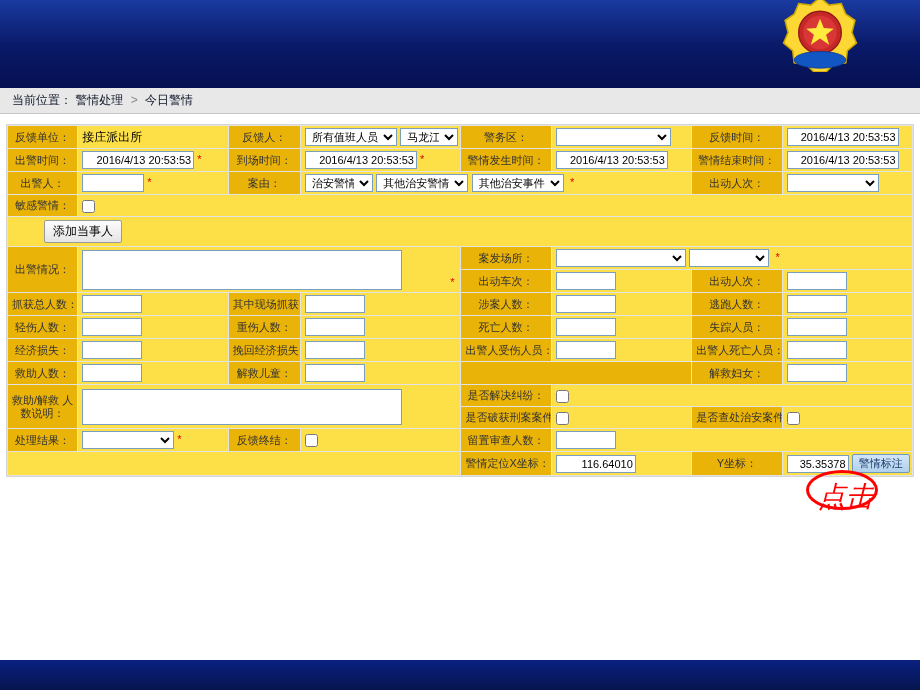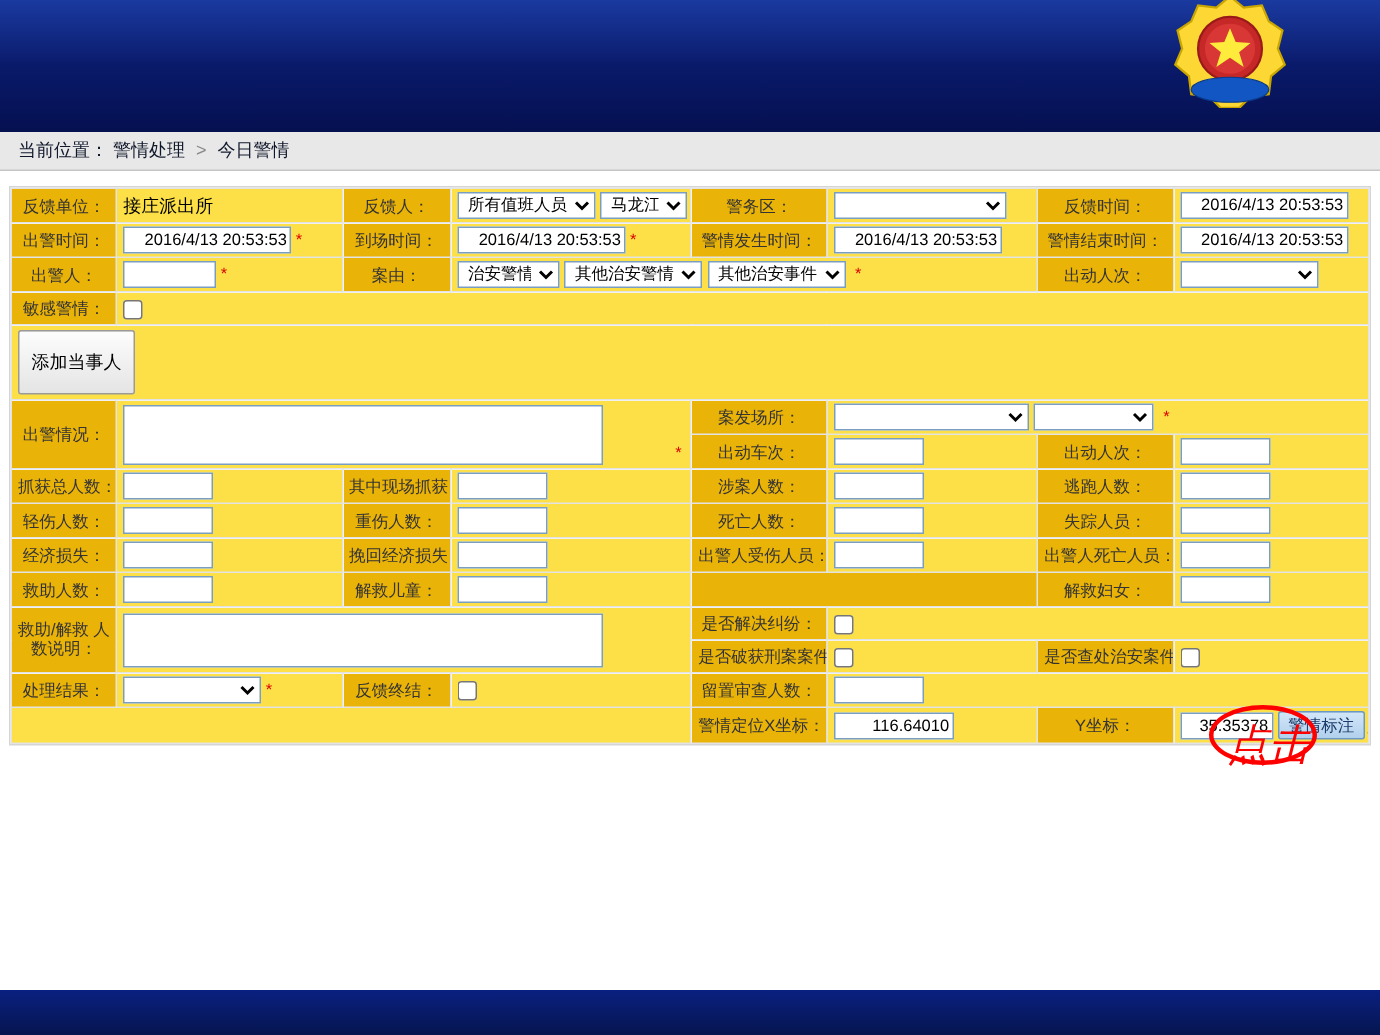--- a/index.html
+++ b/index.html
@@ -93,23 +93,24 @@
   border: 1px solid #7a9dc2;
   font-size: 11px;
   resize: none;
   vertical-align: middle;
 }
 input[type=checkbox] { vertical-align: middle; }
 .btn {
   background: linear-gradient(to bottom,#fdfdfd,#e4e4e4);
   border: 1px solid #9a9a9a;
   border-radius: 2px;
-  padding: 12px 8px;
+  padding: 2px 8px;
   font-size: 12px;
   cursor: pointer;
+  margin-left: 32px;
 }
 .btn-blue {
   background: linear-gradient(to bottom,#cfe3f6,#a9cbe9);
   border: 1px solid #6b99c4;
   border-radius: 3px;
   padding: 3px 18px;
   font-size: 12px;
   color: #1a3a6a;
   cursor: pointer;
   margin: 0 6px;

